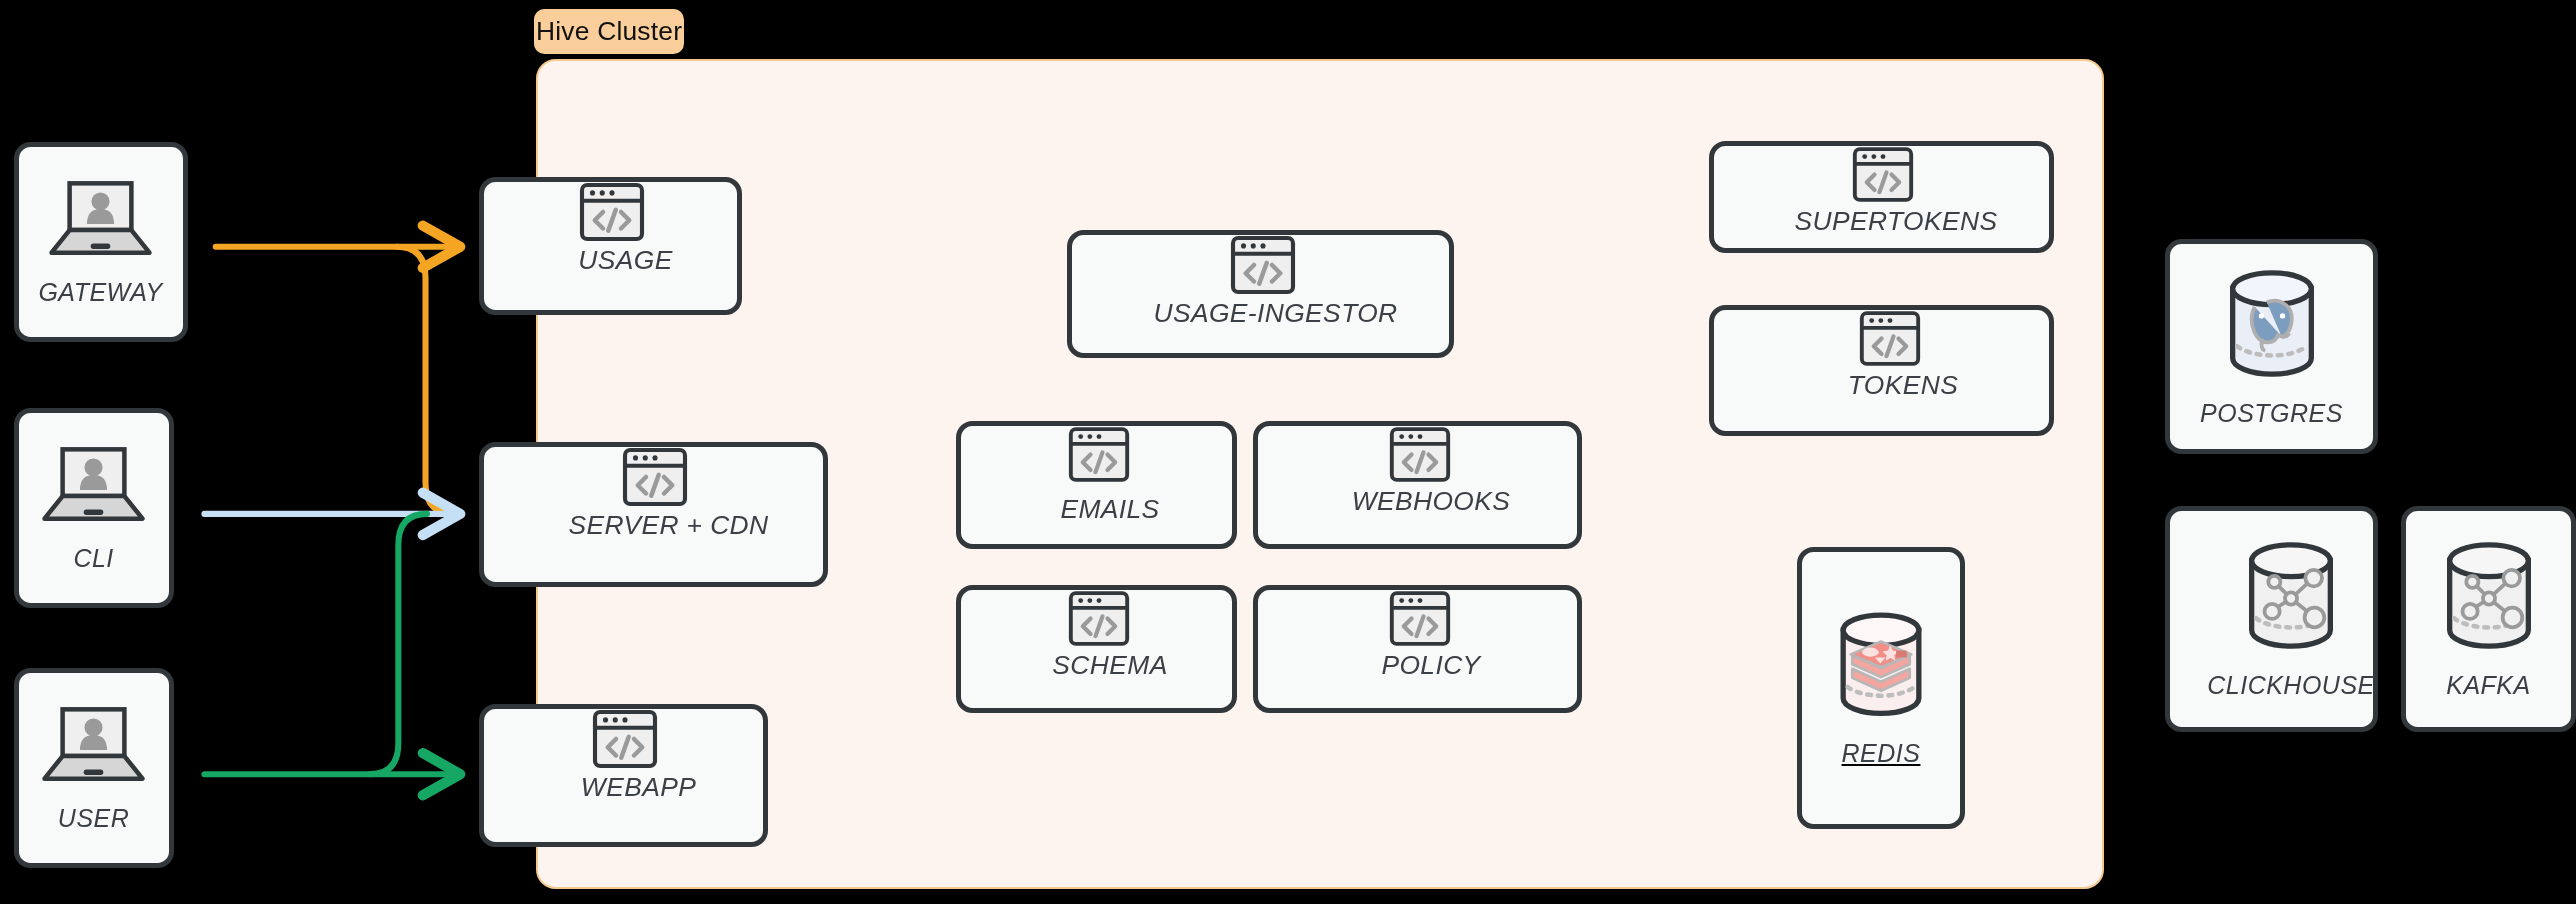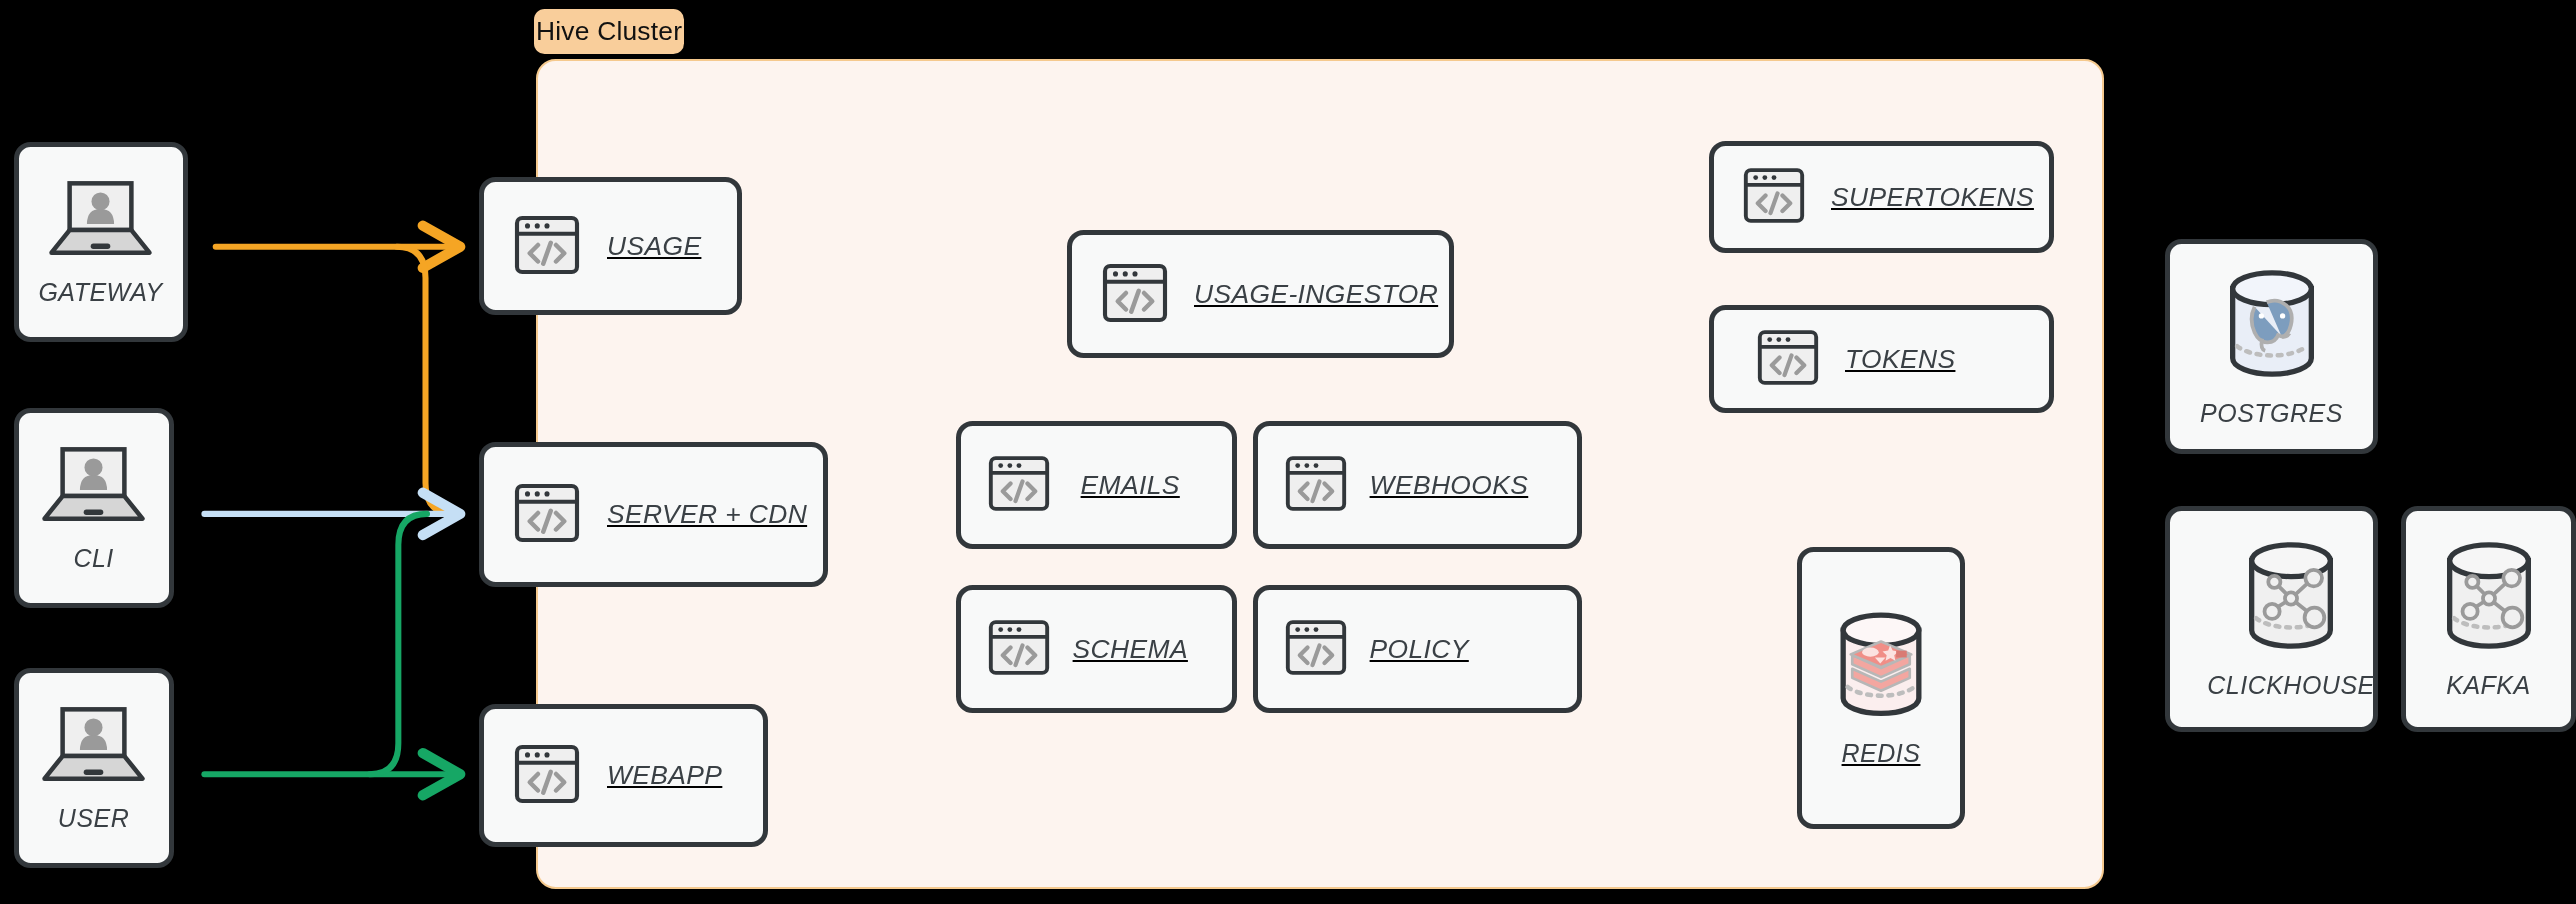--- a/index.html
+++ b/index.html
@@ -10,21 +10,21 @@
   
   .cluster-panel{position:absolute;left:536px;top:59px;width:1568px;height:830px;
     background:#FDF4EF;border:2.3px solid #F5C98E;border-radius:19.6px;box-sizing:border-box;}
   .cluster-badge{position:absolute;left:534px;top:9px;height:45px;padding:0 2px;
     display:flex;align-items:center;background:#F9CE9B;border-radius:10.6px;
     color:#111;font-size:26.4px;letter-spacing:0.2px;white-space:nowrap;}
 
   
   .card{position:absolute;background:#F8F9F9;border:5.3px solid #32373B;border-radius:16.6px;
     box-sizing:border-box;display:flex;align-items:center;}
-  .card.svc{flex-direction:row;text-decoration:underline;}
+  .card.svc{flex-direction:column;}
   .card.client{flex-direction:column;justify-content:center;}
   .svc-label{color:#3A4045;font-size:26.4px;font-style:italic;letter-spacing:0.4px;white-space:nowrap;}
   .client-label{color:#3A4045;font-size:25px;font-style:italic;letter-spacing:0.5px;
     white-space:nowrap;margin-top:13.6px;}
   .svc-icon{flex:none;}
   .db-label{color:#3A4045;font-size:25px;font-style:italic;letter-spacing:0.5px;
     white-space:nowrap;margin-top:15px;}
 
   
   .wires{position:absolute;left:0;top:0;width:2576px;height:904px;pointer-events:none;}
@@ -221,21 +221,21 @@
         <path d="M4,25 L84,25" stroke="#32373B" stroke-width="5.5"></path>
         <circle cx="18" cy="14.5" r="3.4" fill="#32373B"></circle>
           <circle cx="31" cy="14.5" r="3.4" fill="#32373B"></circle>
         <circle cx="44" cy="14.5" r="3.4" fill="#32373B"></circle>
         <path d="M32,40 L21,51 L32,62 M56,40 L67,51 L56,62 M49,37 L39,65" fill="none" stroke="#9A9A9A" stroke-width="6" stroke-linecap="round" stroke-linejoin="round"></path>
       </svg>
     </span>
     <span class="svc-label">SUPERTOKENS</span>
   </div>
 
-  <div class="card svc" style="left:1709px;top:305px;width:345px;height:108px;padding-left:43px;">
+  <div class="card svc" style="left:1709px;top:305px;width:345px;height:131px;padding-left:43px;">
     <span class="svc-icon" style="margin-right:26px;">
       <svg width="62" height="57" viewBox="0 0 88 80">
         <rect x="4" y="4" width="80" height="72" rx="7" fill="#EFEFEF" stroke="#32373B" stroke-width="5.5"></rect>
         <path d="M4,25 L84,25" stroke="#32373B" stroke-width="5.5"></path>
         <circle cx="18" cy="14.5" r="3.4" fill="#32373B"></circle>
           <circle cx="31" cy="14.5" r="3.4" fill="#32373B"></circle>
         <circle cx="44" cy="14.5" r="3.4" fill="#32373B"></circle>
         <path d="M32,40 L21,51 L32,62 M56,40 L67,51 L56,62 M49,37 L39,65" fill="none" stroke="#9A9A9A" stroke-width="6" stroke-linecap="round" stroke-linejoin="round"></path>
       </svg>
     </span>

